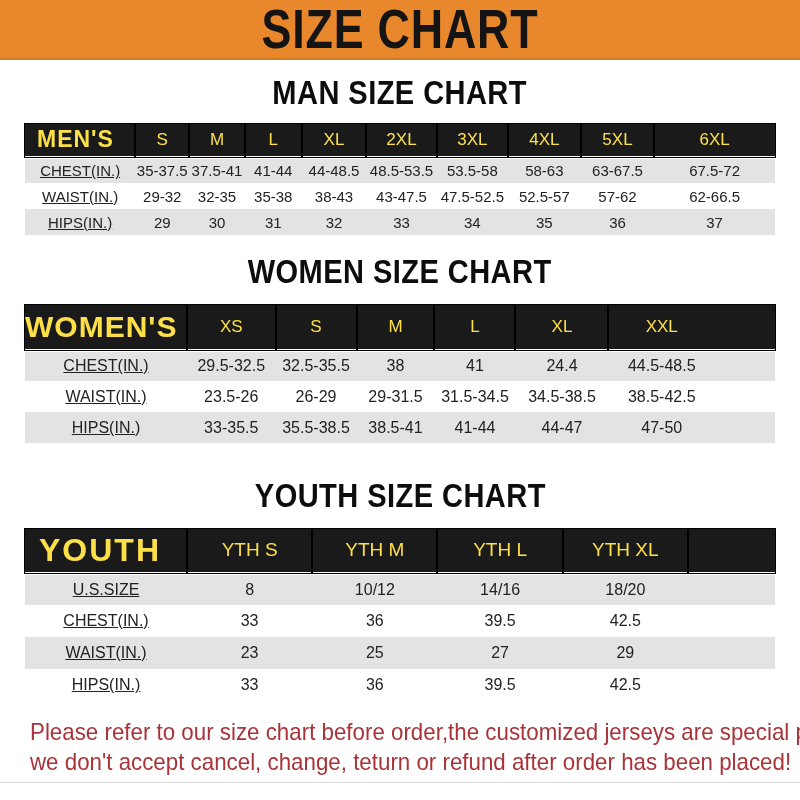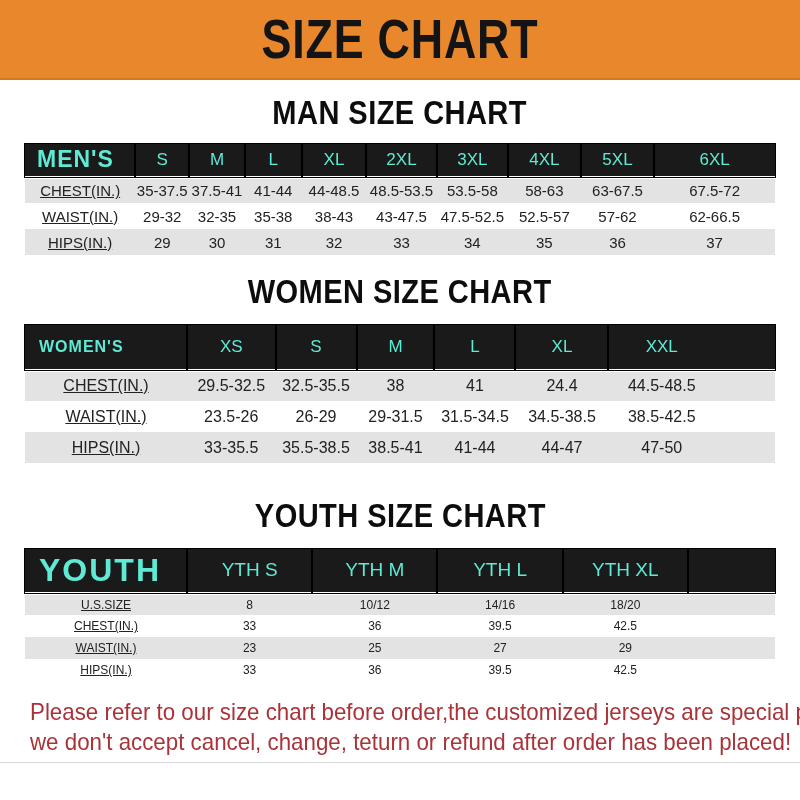--- a/index.html
+++ b/index.html
@@ -10,21 +10,21 @@
     --ink:#151515;
   }
   *{box-sizing:border-box;}
   html,body{margin:0;padding:0;}
   body{
     width:800px;height:800px;overflow:hidden;background:#fff;
     font-family:"Liberation Sans", sans-serif;color:var(--ink);
   }
   
   .banner{
-    height:80px;background:var(--banner-bg);
+    height:60px;background:var(--banner-bg);
     display:flex;align-items:center;justify-content:center;
     border-bottom:2px solid #d3791f;
   }
   .banner-title{
     font-size:56px;font-weight:bold;color:#141414;line-height:1;
     transform:scaleX(0.80);letter-spacing:1px;white-space:nowrap;
   }
   
   .section-heading{text-align:center;margin:0;}
   .section-heading .ht{
@@ -32,45 +32,45 @@
     transform:scaleX(0.88);letter-spacing:0.5px;line-height:34px;white-space:nowrap;
   }
   #heading-man{margin:16px 0 14px 0;}
   #heading-women{margin:20px 0 16px 0;}
   #heading-youth{margin:36px 0 16px 0;}
   
   table.size-table{
     width:750px;margin:0 auto;border-collapse:collapse;table-layout:fixed;
   }
   table.size-table thead th{
-    background:var(--bar-bg);color:#5eead4;font-weight:normal;
+    background:var(--bar-bg);color:#fde047;font-weight:normal;
     border-bottom:3px solid #fff;text-align:center;padding:0;
     outline:1px solid #000;
   }
   table.size-table thead th.corner{
     text-align:left;font-weight:bold;letter-spacing:1px;
   }
   table.size-table tbody th{font-weight:normal;text-align:center;padding:0;text-decoration:underline;}
   table.size-table td{text-align:center;padding:0;}
   table.size-table tbody tr:nth-child(odd){background:var(--row-gray);}
   table.size-table tbody tr:nth-child(even){background:#fff;}
   
   #men-table thead th{height:33px;font-size:17px;}
   #men-table thead th.corner{font-size:23px;padding-left:12px;}
   #men-table tbody th,#men-table td{height:26px;font-size:15px;color:#222;}
   #men-table td:last-child,#men-table thead th:last-child{}
   
   #women-table thead th{height:45px;font-size:17px;}
-  #women-table thead th.corner{font-size:16px;padding-left:14px;}
+  #women-table thead th.corner{font-size:30px;}
   #women-table tbody th,#women-table td{height:31px;font-size:16px;color:#222;}
   #women-table td:last-child,#women-table thead th:last-child{padding-right:60px;}
   
   #youth-table thead th{height:44px;font-size:19px;}
   #youth-table thead th.corner{font-size:32px;padding-left:14px;letter-spacing:2px;}
-  #youth-table tbody th,#youth-table td{height:22px;font-size:12px;color:#222;}
+  #youth-table tbody th,#youth-table td{height:32px;font-size:16px;color:#222;}
   
   .footer-note{margin-top:16px;padding-left:30px;}
   .footer-line{
     display:block;color:var(--footer-red);font-size:24px;line-height:30px;
     transform:scaleX(0.93);transform-origin:left center;white-space:nowrap;
   }
   .bottom-strip{height:6px;margin-top:5px;border-top:1px solid #d8d8d8;background:#fff;}
 </style>
 </head>
 <body>

